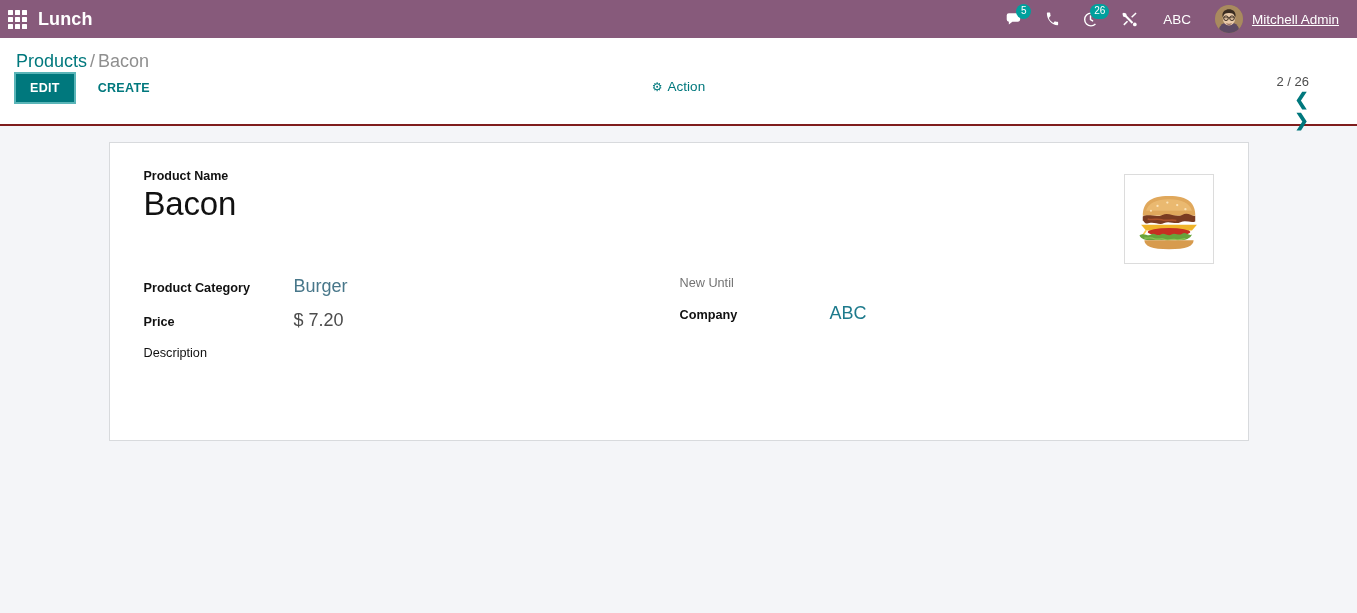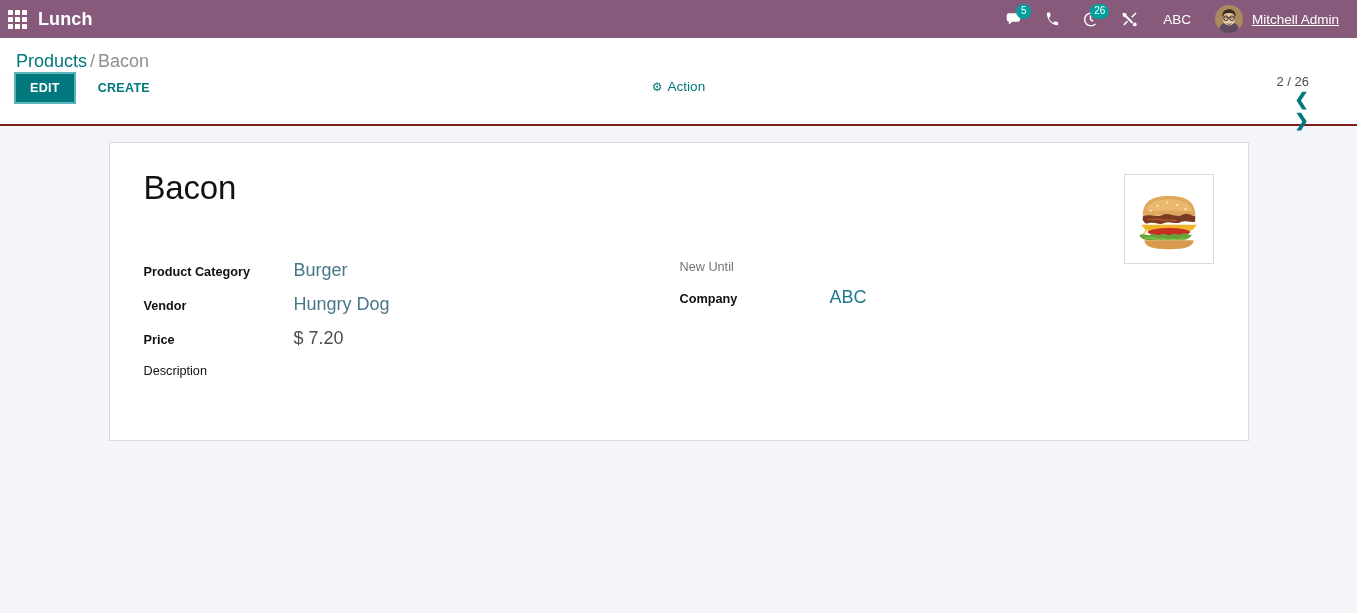--- a/index.html
+++ b/index.html
@@ -403,36 +403,33 @@
         <ellipse cx="50" cy="66" rx="26" ry="5" fill="#c62f22"></ellipse>
 
         <path d="M14 70c6-4 10 2 14-1s8 3 12 0 9 3 13 0 9 2 13-1 8 3 12 1c-2 5-8 7-14 7H28c-7 0-12-2-14-6z" fill="#67a33b"></path>
         <path d="M20 73c4 1 8-1 12 1s9-1 13 1 9-1 13 0 8 0 12-1" stroke="#8fc456" stroke-width="1.5" fill="none"></path>
 
         <path d="M20 76h60c0 7-9 11-30 11s-30-4-30-11z" fill="#d79b4e"></path>
       </svg>
     </div>
 
     <div class="title-block">
+      <span class="field-label-sm">Product Name</span>
       <h1 class="product-title">Bacon</h1>
     </div>
 
     <div class="groups">
 
       <div class="group left">
 
         <div class="f-row">
           <span class="f-label">Product Category</span>
           <span class="f-val link">Burger</span>
         </div>
 
-        <div class="f-row">
-          <span class="f-label">Vendor</span>
-          <span class="f-val link">Hungry Dog</span>
-        </div>
 
         <div class="f-row">
           <span class="f-label">Price</span>
           <span class="f-val">$ 7.20</span>
         </div>
 
         <div class="desc-block">
           <span class="desc-label">Description</span>
         </div>
 

